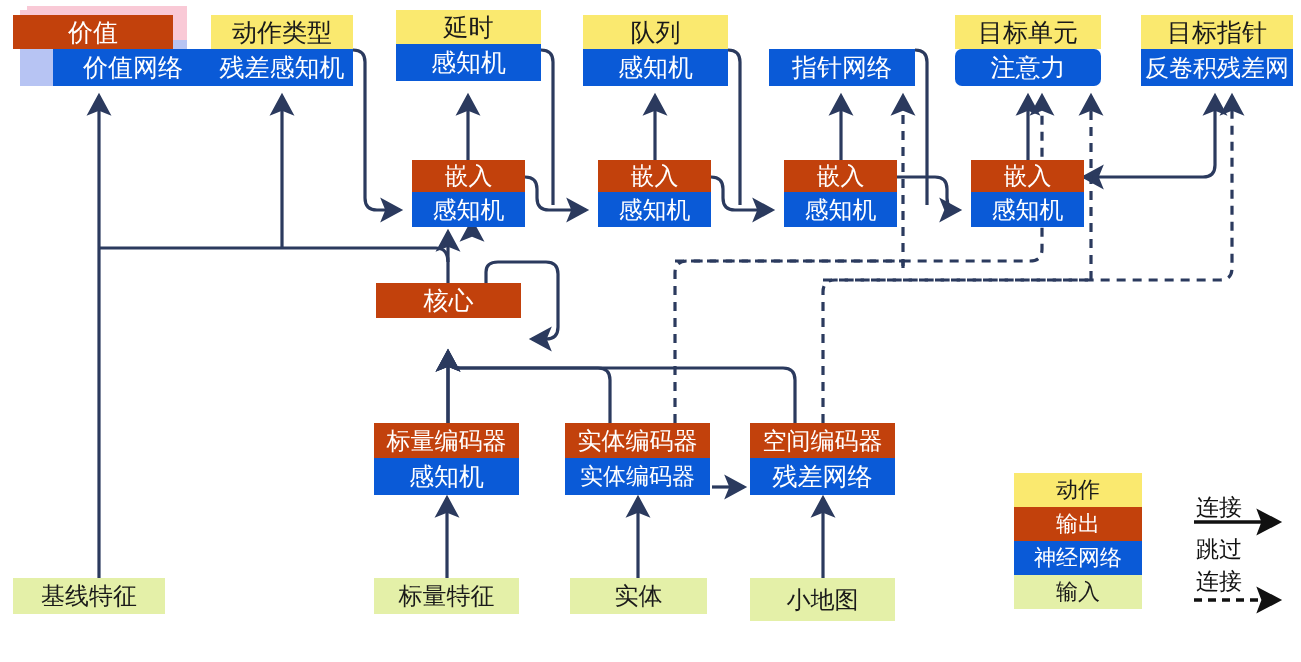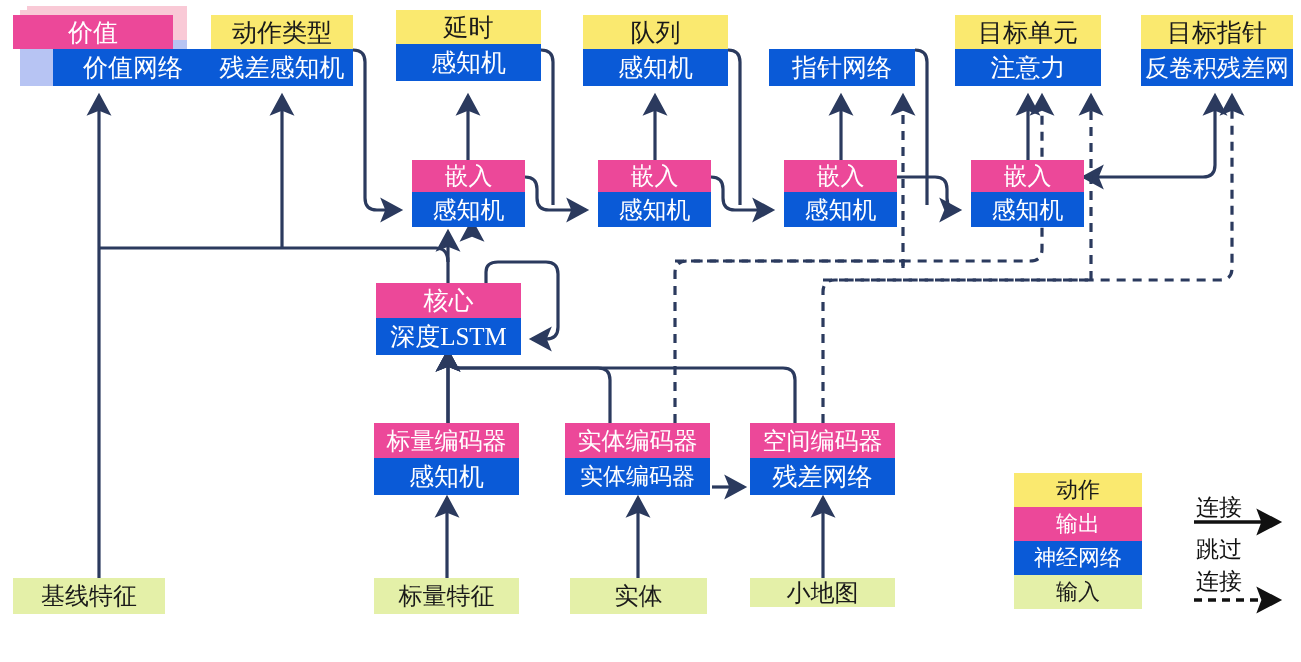--- a/index.html
+++ b/index.html
@@ -3,21 +3,21 @@
 <meta charset="utf-8">
 <style>
   html,body{margin:0;padding:0;background:#ffffff;}
   body{width:1301px;height:662px;font-family:"Liberation Serif","DejaVu Serif",serif;}
   #stage{position:relative;width:1301px;height:662px;overflow:hidden;background:#fff;}
   svg#wires{position:absolute;left:0;top:0;width:1301px;height:662px;}
   .node{position:absolute;box-sizing:border-box;}
   .cell{display:flex;align-items:center;justify-content:center;text-align:center;
         line-height:1;white-space:nowrap;letter-spacing:0px;}
   .c-action{background:#fae96f;color:#1a1a1a;}
-  .c-output{background:#ec4899;color:#ffffff;}
+  .c-output{background:#c2410c;color:#ffffff;}
   .c-net{background:#0a5ad7;color:#ffffff;}
   .c-input{background:#e4f0a8;color:#1a1a1a;}
   .shadow-a{position:absolute;background:#f9c9d6;}
   .shadow-b{position:absolute;background:#b7c4f3;}
   .legend-box{position:absolute;width:128px;}
   .legend-row{height:34px;font-size:22px;}
   .lg-label{position:absolute;font-size:23px;color:#111;white-space:nowrap;}
 </style>
 </head>
 <body>
@@ -136,21 +136,21 @@
     <div class="cell c-action" style="position:absolute;left:0;top:0;width:145px;height:34px;font-size:25px;">队列</div>
     <div class="cell c-net" style="position:absolute;left:0;top:34px;width:145px;height:37px;font-size:25px;">感知机</div>
   </div>
 
   <div class="node" style="left:769px;top:15px;width:146px;height:71px;">
     <div class="cell c-net" style="position:absolute;left:0;top:34px;width:146px;height:37px;font-size:25px;">指针网络</div>
   </div>
 
   <div class="node" style="left:955px;top:15px;width:146px;height:71px;">
     <div class="cell c-action" style="position:absolute;left:0;top:0;width:146px;height:34px;font-size:25px;">目标单元</div>
-    <div class="cell c-net" style="position:absolute;left:0;top:34px;width:146px;height:37px;font-size:25px;">注意力</div>
+    <div class="cell c-net" style="position:absolute;left:0;top:34px;width:146px;height:37px;font-size:25px;border-radius:7px;">注意力</div>
   </div>
 
   <div class="node" style="left:1141px;top:15px;width:152px;height:71px;">
     <div class="cell c-action" style="position:absolute;left:0;top:0;width:152px;height:34px;font-size:25px;">目标指针</div>
     <div class="cell c-net" style="position:absolute;left:0;top:34px;width:152px;height:37px;font-size:24px;">反卷积残差网</div>
   </div>
 
   <div class="node" style="left:412px;top:160px;width:113px;height:67px;">
     <div class="cell c-output" style="position:absolute;left:0;top:0;width:113px;height:32px;font-size:24px;">嵌入</div>
     <div class="cell c-net" style="position:absolute;left:0;top:32px;width:113px;height:35px;font-size:24px;">感知机</div>
@@ -163,40 +163,39 @@
     <div class="cell c-output" style="position:absolute;left:0;top:0;width:113px;height:32px;font-size:24px;">嵌入</div>
     <div class="cell c-net" style="position:absolute;left:0;top:32px;width:113px;height:35px;font-size:24px;">感知机</div>
   </div>
   <div class="node" style="left:971px;top:160px;width:113px;height:67px;">
     <div class="cell c-output" style="position:absolute;left:0;top:0;width:113px;height:32px;font-size:24px;">嵌入</div>
     <div class="cell c-net" style="position:absolute;left:0;top:32px;width:113px;height:35px;font-size:24px;">感知机</div>
   </div>
 
   <div class="node" style="left:376px;top:283px;width:145px;height:72px;">
     <div class="cell c-output" style="position:absolute;left:0;top:0;width:145px;height:35px;font-size:25px;">核心</div>
-    <div class="cell c-net" style="position:absolute;left:0;top:35px;width:145px;height:37px;font-size:25px;">深度LSTM</div>
   </div>
 
   <div class="node" style="left:374px;top:423px;width:145px;height:72px;">
     <div class="cell c-output" style="position:absolute;left:0;top:0;width:145px;height:35px;font-size:24px;">标量编码器</div>
     <div class="cell c-net" style="position:absolute;left:0;top:35px;width:145px;height:37px;font-size:25px;">感知机</div>
   </div>
   <div class="node" style="left:565px;top:423px;width:145px;height:72px;">
     <div class="cell c-output" style="position:absolute;left:0;top:0;width:145px;height:35px;font-size:24px;">实体编码器</div>
     <div class="cell c-net" style="position:absolute;left:0;top:35px;width:145px;height:37px;font-size:23px;">实体编码器</div>
   </div>
   <div class="node" style="left:750px;top:423px;width:145px;height:72px;">
     <div class="cell c-output" style="position:absolute;left:0;top:0;width:145px;height:35px;font-size:24px;">空间编码器</div>
     <div class="cell c-net" style="position:absolute;left:0;top:35px;width:145px;height:37px;font-size:25px;">残差网络</div>
   </div>
 
   <div class="cell c-input node" style="left:13px;top:578px;width:152px;height:36px;font-size:24px;">基线特征</div>
   <div class="cell c-input node" style="left:374px;top:578px;width:145px;height:36px;font-size:24px;">标量特征</div>
   <div class="cell c-input node" style="left:570px;top:578px;width:137px;height:36px;font-size:24px;">实体</div>
-  <div class="cell c-input node" style="left:750px;top:578px;width:145px;height:29px;font-size:24px;">小地图</div>
+  <div class="cell c-input node" style="left:750px;top:578px;width:145px;height:43px;font-size:24px;">小地图</div>
 
   <div class="legend-box" style="left:1014px;top:473px;border-radius:32px;">
     <div class="cell legend-row c-action">动作</div>
     <div class="cell legend-row c-output">输出</div>
     <div class="cell legend-row c-net">神经网络</div>
     <div class="cell legend-row c-input">输入</div>
   </div>
   <div class="lg-label" style="left:1196px;top:492px;">连接</div>
   <div class="lg-label" style="left:1196px;top:534px;">跳过</div>
   <div class="lg-label" style="left:1196px;top:566px;">连接</div>

